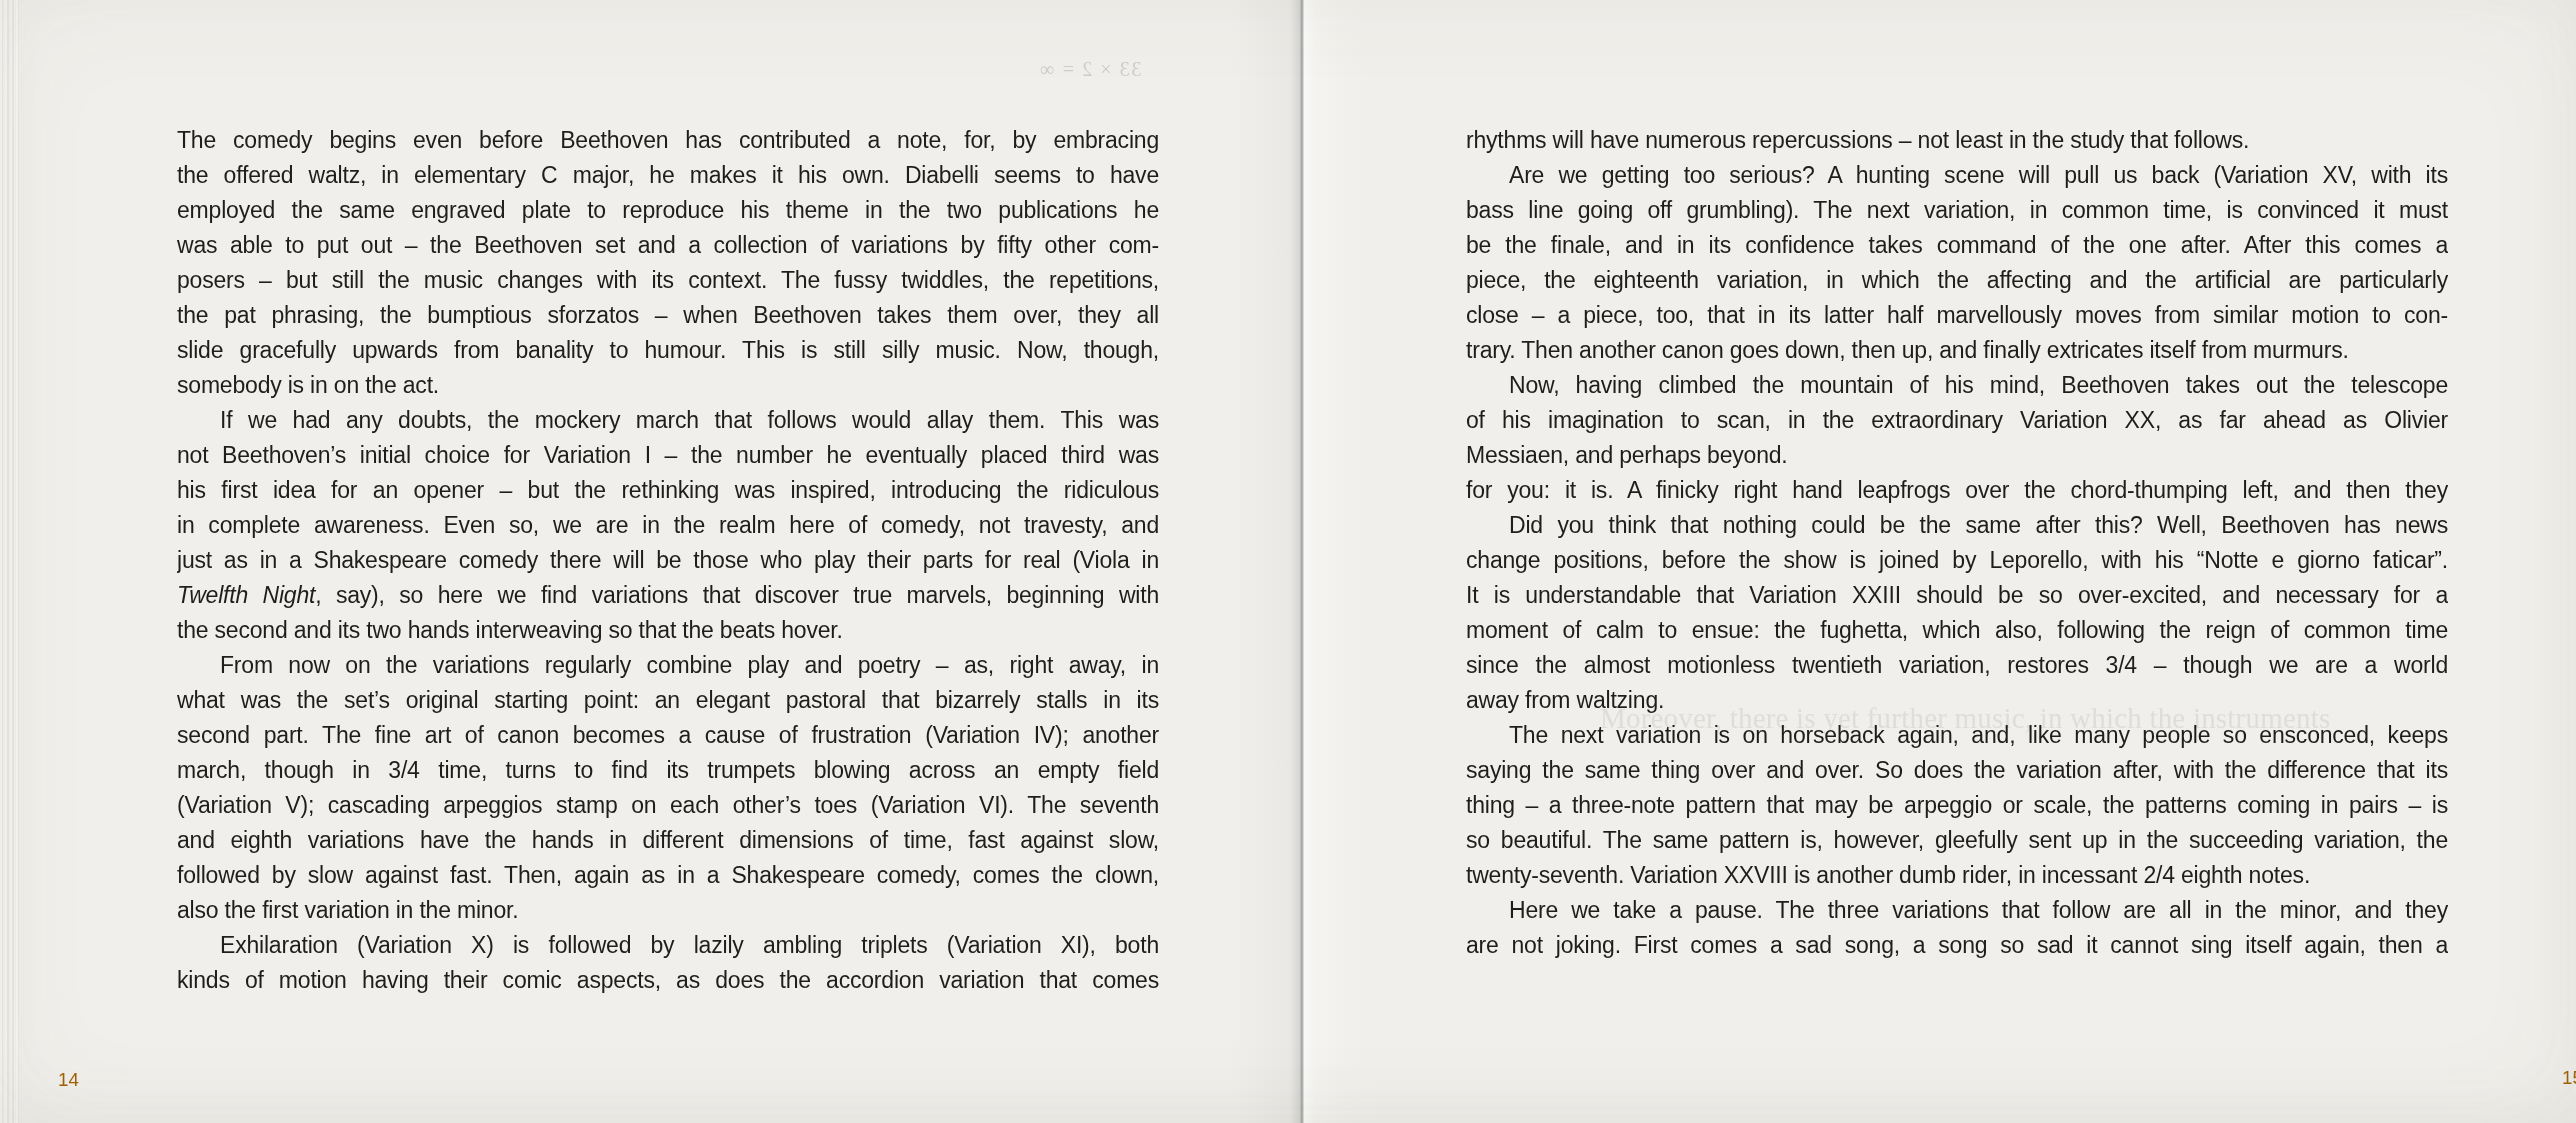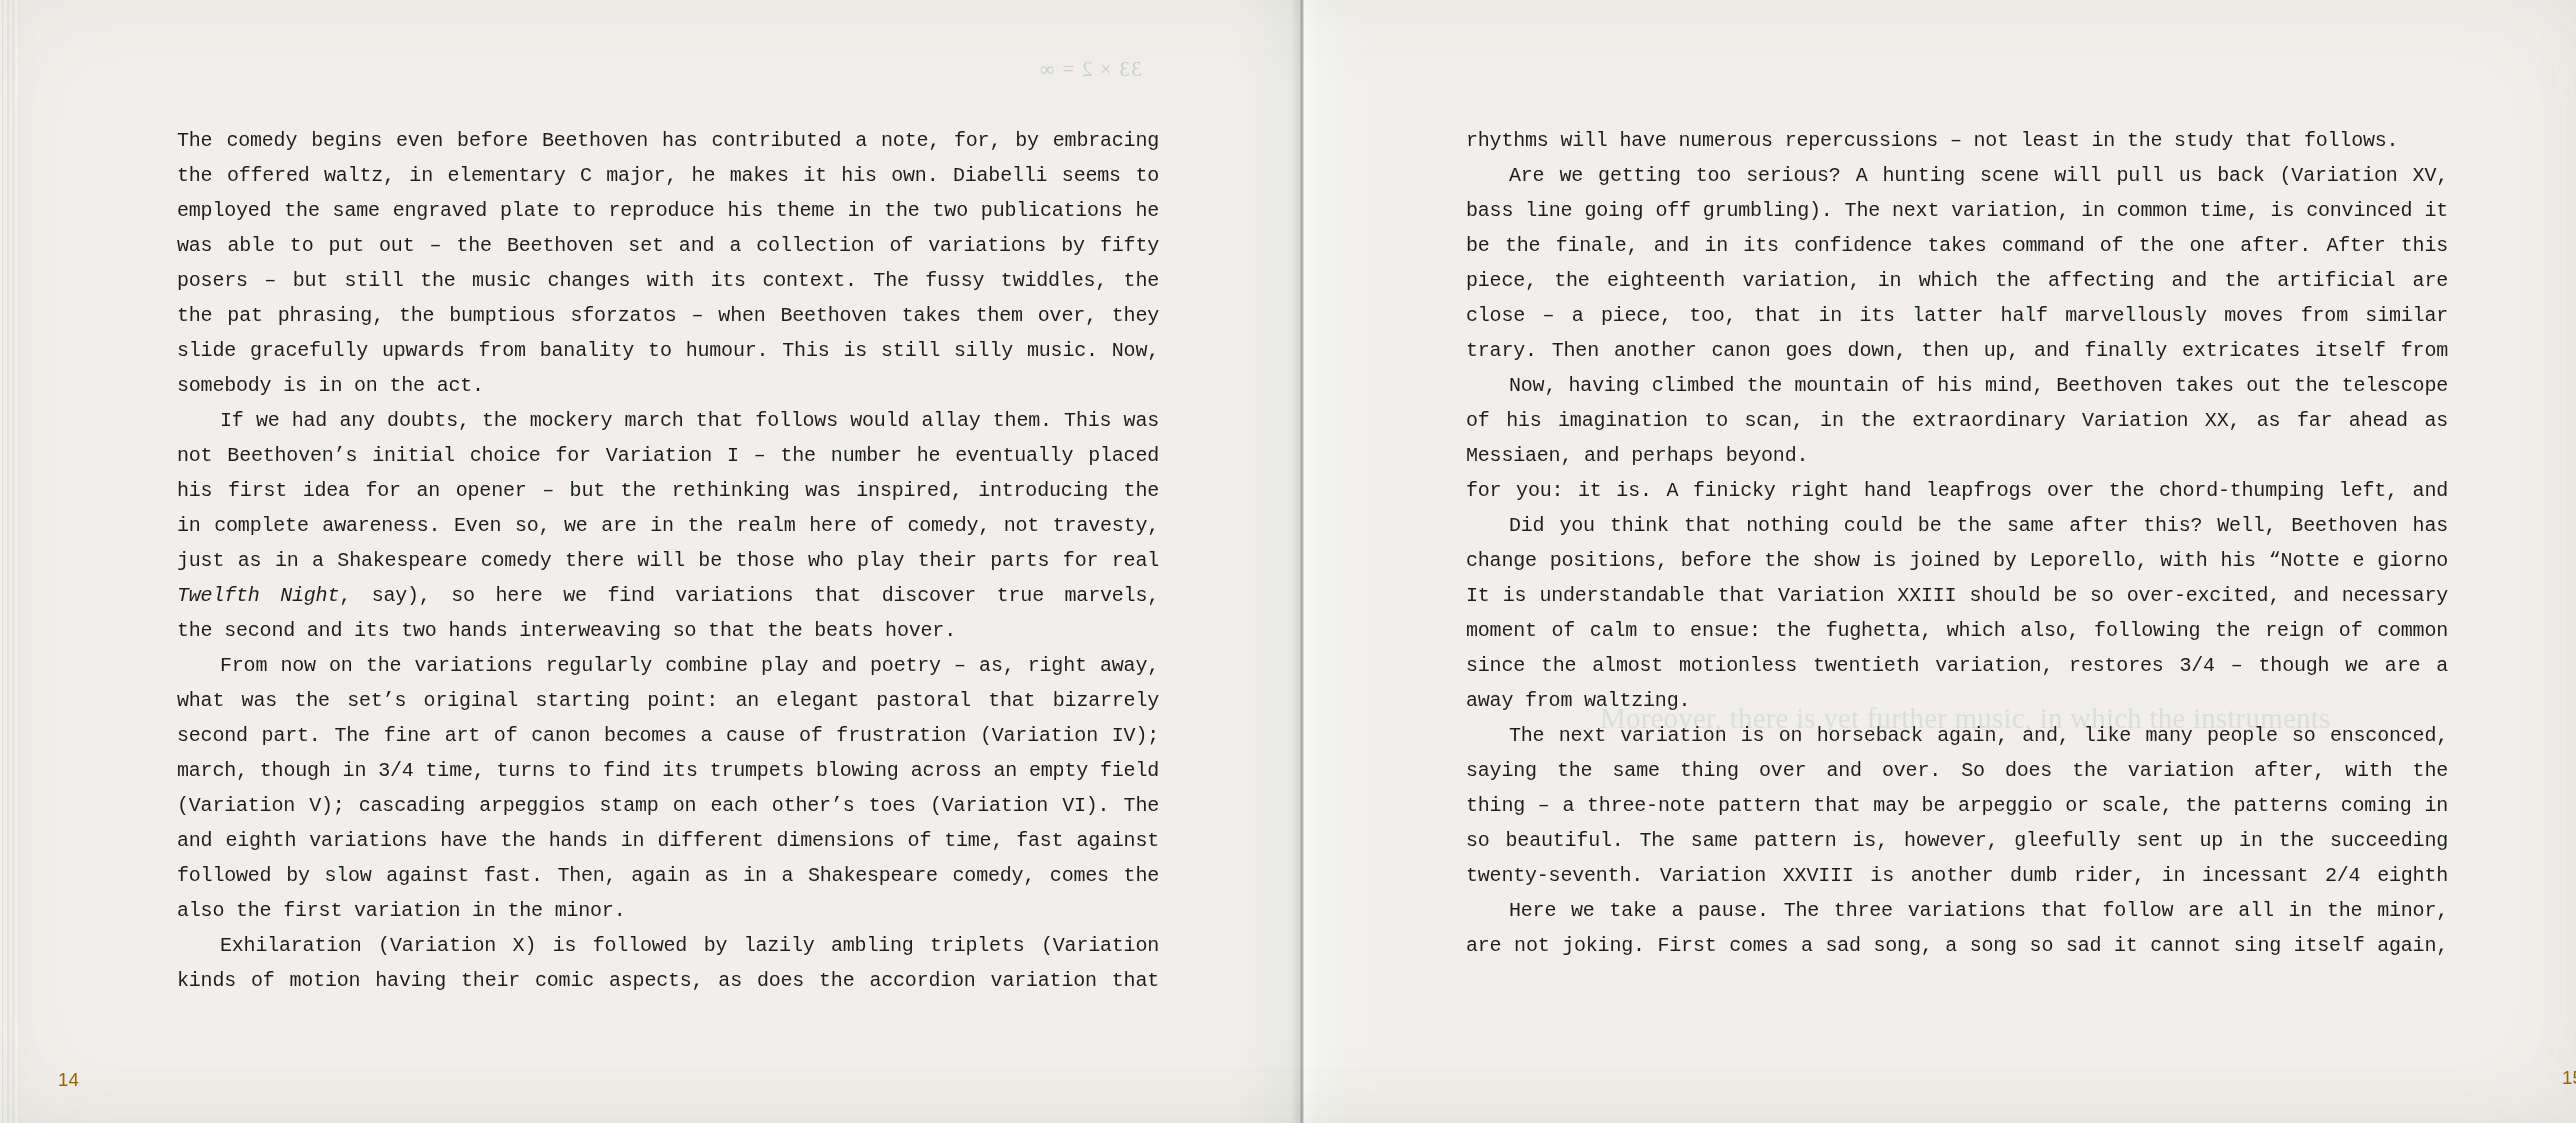--- a/index.html
+++ b/index.html
@@ -30,22 +30,22 @@
       rgba(170,172,168,0.10) 38%,
       rgba(140,144,142,0.28) 44.5%,
       rgba(88,94,94,0.55)    45.8%,
       rgba(255,255,255,0.65) 47.6%,
       rgba(250,250,248,0.40) 55%,
       rgba(246,246,243,0.15) 75%,
       rgba(246,246,243,0)    100%);
   }
   .page-text {
     position:absolute; top:123px; width:982px;
-    font-family:Liberation Mono, monospace;
-    font-size:20px; line-height:35px;
+    font-family:Liberation Sans, sans-serif;
+    font-size:23px; line-height:35px;
     letter-spacing:-0.2px;
     color:#1f1e1b;
   }
   #left-text  { left:177px; }
   #right-text { left:1466px; }
   .para { margin:0; }
   .line { height:35px; overflow:hidden; text-align:justify; }
   .line.j { text-align-last:justify; }
   .line.l { text-align-last:left; }
   .para .first-indent { padding-left:43px; }

